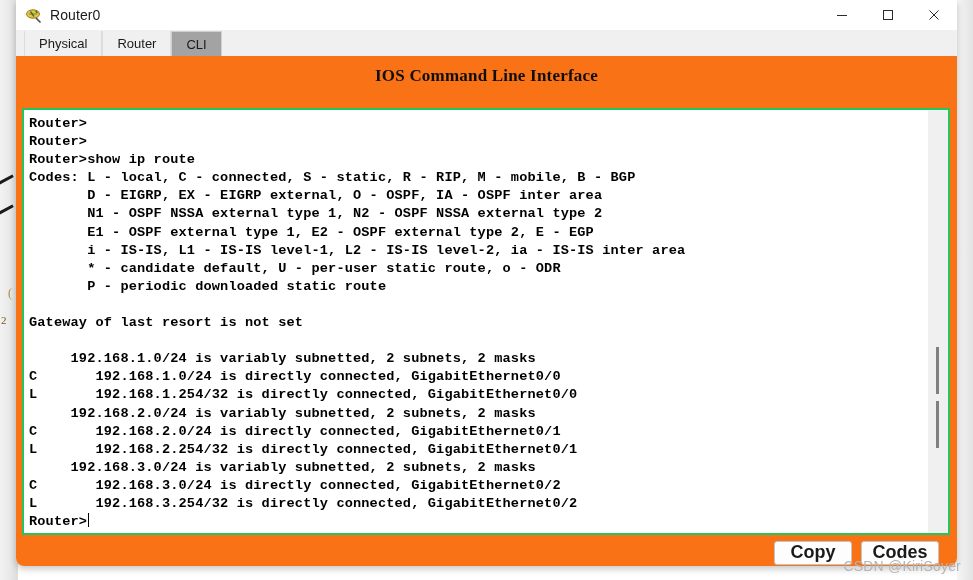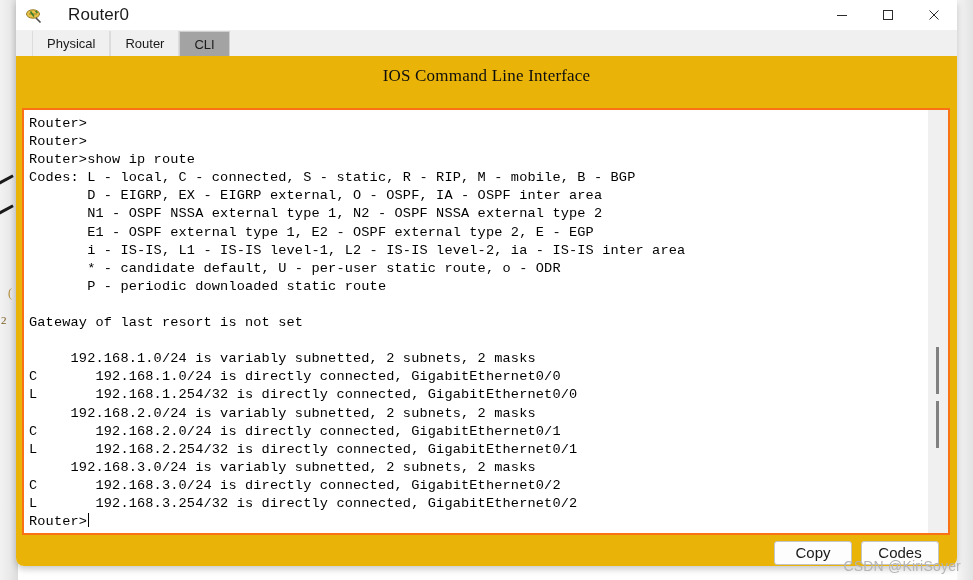--- a/index.html
+++ b/index.html
@@ -87,22 +87,22 @@
 
   .win-icon {
     margin-left: 9px;
     width: 17px;
     height: 17px;
     position: relative;
     flex: none;
   }
 
   .title-text {
-    margin-left: 26px;
-    font-size: 17px;
+    margin-left: 8px;
+    font-size: 14px;
     color: #1a1a1a;
     letter-spacing: 0.1px;
   }
 
   .win-controls {
     position: absolute;
     right: 0;
     top: 0;
     height: 30px;
     display: flex;
@@ -116,21 +116,21 @@
   }
   .win-btn svg { display: block; }
 
   
   .tabbar {
     position: relative;
     height: 26px;
     background: #f0f0f0;
     display: flex;
     align-items: flex-end;
-    padding-left: 16px;
+    padding-left: 8px;
     box-sizing: border-box;
   }
   .tab {
     height: 25px;
     padding: 0 14px;
     display: flex;
     align-items: center;
     justify-content: center;
     font-size: 13px;
     color: #1a1a1a;
@@ -140,43 +140,44 @@
     box-sizing: border-box;
   }
   .tab.active {
     background: #a3a3a3;
     border-left: 1px solid #d0d0d0;
     border-right: 1px solid #d0d0d0;
     border-top: 1px solid #d0d0d0;
   }
 
   .tab-content {
-    background: #eab308;
+    background: #f97316;
     height: 510px;
     position: relative;
+    font-weight: bold;
   }
 
   .cli-title {
     text-align: center;
     font-family: "Liberation Serif", serif;
     font-size: 17px;
     color: #0f0f0f;
     padding-top: 10px;
     padding-bottom: 8px;
     letter-spacing: 0.2px;
   }
 
   
   .terminal-wrap {
     position: absolute;
     left: 6px;
     top: 52px;
     width: 928px;
     height: 427px;
-    border: 2px solid #f97316;
+    border: 2px solid #22c55e;
     background: #ffffff;
     box-sizing: border-box;
     display: flex;
   }
 
   .terminal {
     flex: 1 1 auto;
     padding: 5px 0 0 5px;
     font-family: "Liberation Mono", "DejaVu Sans Mono", monospace;
     font-size: 13.6px;
@@ -226,21 +227,21 @@
     padding-right: 18px;
     box-sizing: border-box;
   }
   .btn {
     width: 76px;
     height: 22px;
     margin-left: 9px;
     background: #fdfdfd;
     border: 1px solid #c4c4c4;
     border-radius: 3px;
-    font-size: 15px;
+    font-size: 18px;
     color: #1a1a1a;
     display: flex;
     align-items: center;
     justify-content: center;
     font-family: "Liberation Sans", sans-serif;
   }
 
   .watermark {
     position: absolute;
     right: 12px;

